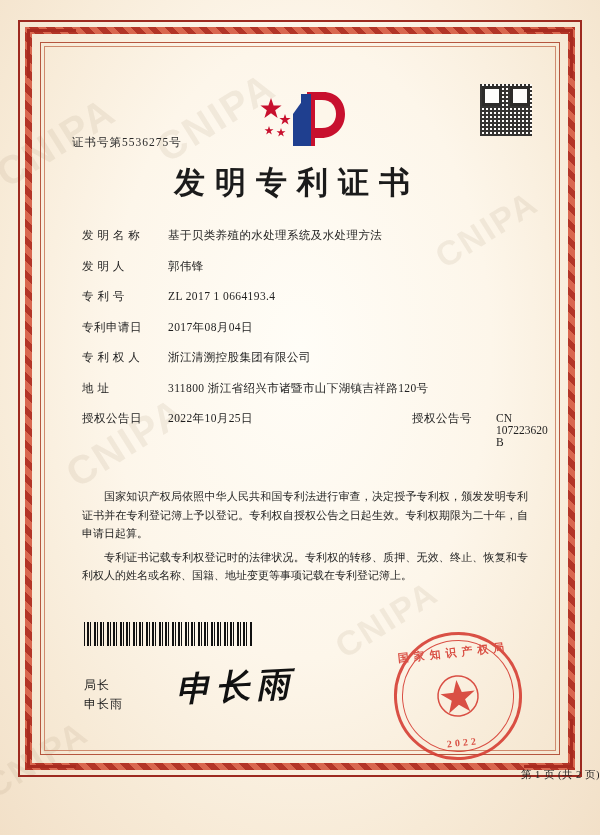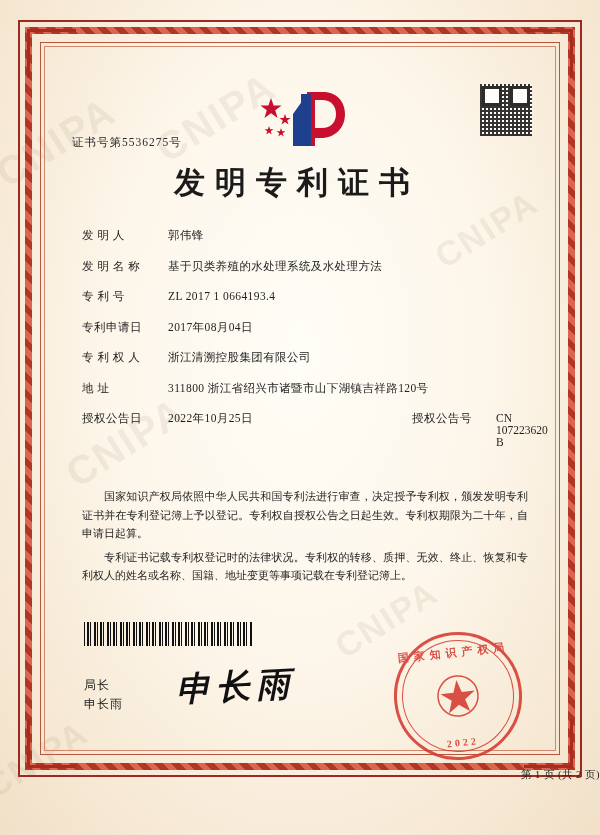--- a/index.html
+++ b/index.html
@@ -306,26 +306,26 @@
         <polygon points="36,40 37.1,43.2 40.5,43.2 37.7,45.2 38.8,48.5 36,46.5 33.2,48.5 34.3,45.2 31.5,43.2 34.9,43.2"></polygon>
         <polygon points="24,38 25.1,41.2 28.5,41.2 25.7,43.2 26.8,46.5 24,44.5 21.2,46.5 22.3,43.2 19.5,41.2 22.9,41.2"></polygon>
       </g>
     </svg>
   </div>
 
   <div class="title">发明专利证书</div>
 
   <div class="fields">
     <div class="row">
+      <div class="label">发 明 名 称</div>
+      <div class="value">基于贝类养殖的水处理系统及水处理方法</div>
+    </div>
+    <div class="row">
       <div class="label">发 明 人</div>
       <div class="value">郭伟锋</div>
-    </div>
-    <div class="row">
-      <div class="label">发 明 名 称</div>
-      <div class="value">基于贝类养殖的水处理系统及水处理方法</div>
     </div>
     <div class="row">
       <div class="label">专 利 号</div>
       <div class="value">ZL 2017 1 0664193.4</div>
     </div>
     <div class="row">
       <div class="label">专利申请日</div>
       <div class="value">2017年08月04日</div>
     </div>
     <div class="row">

